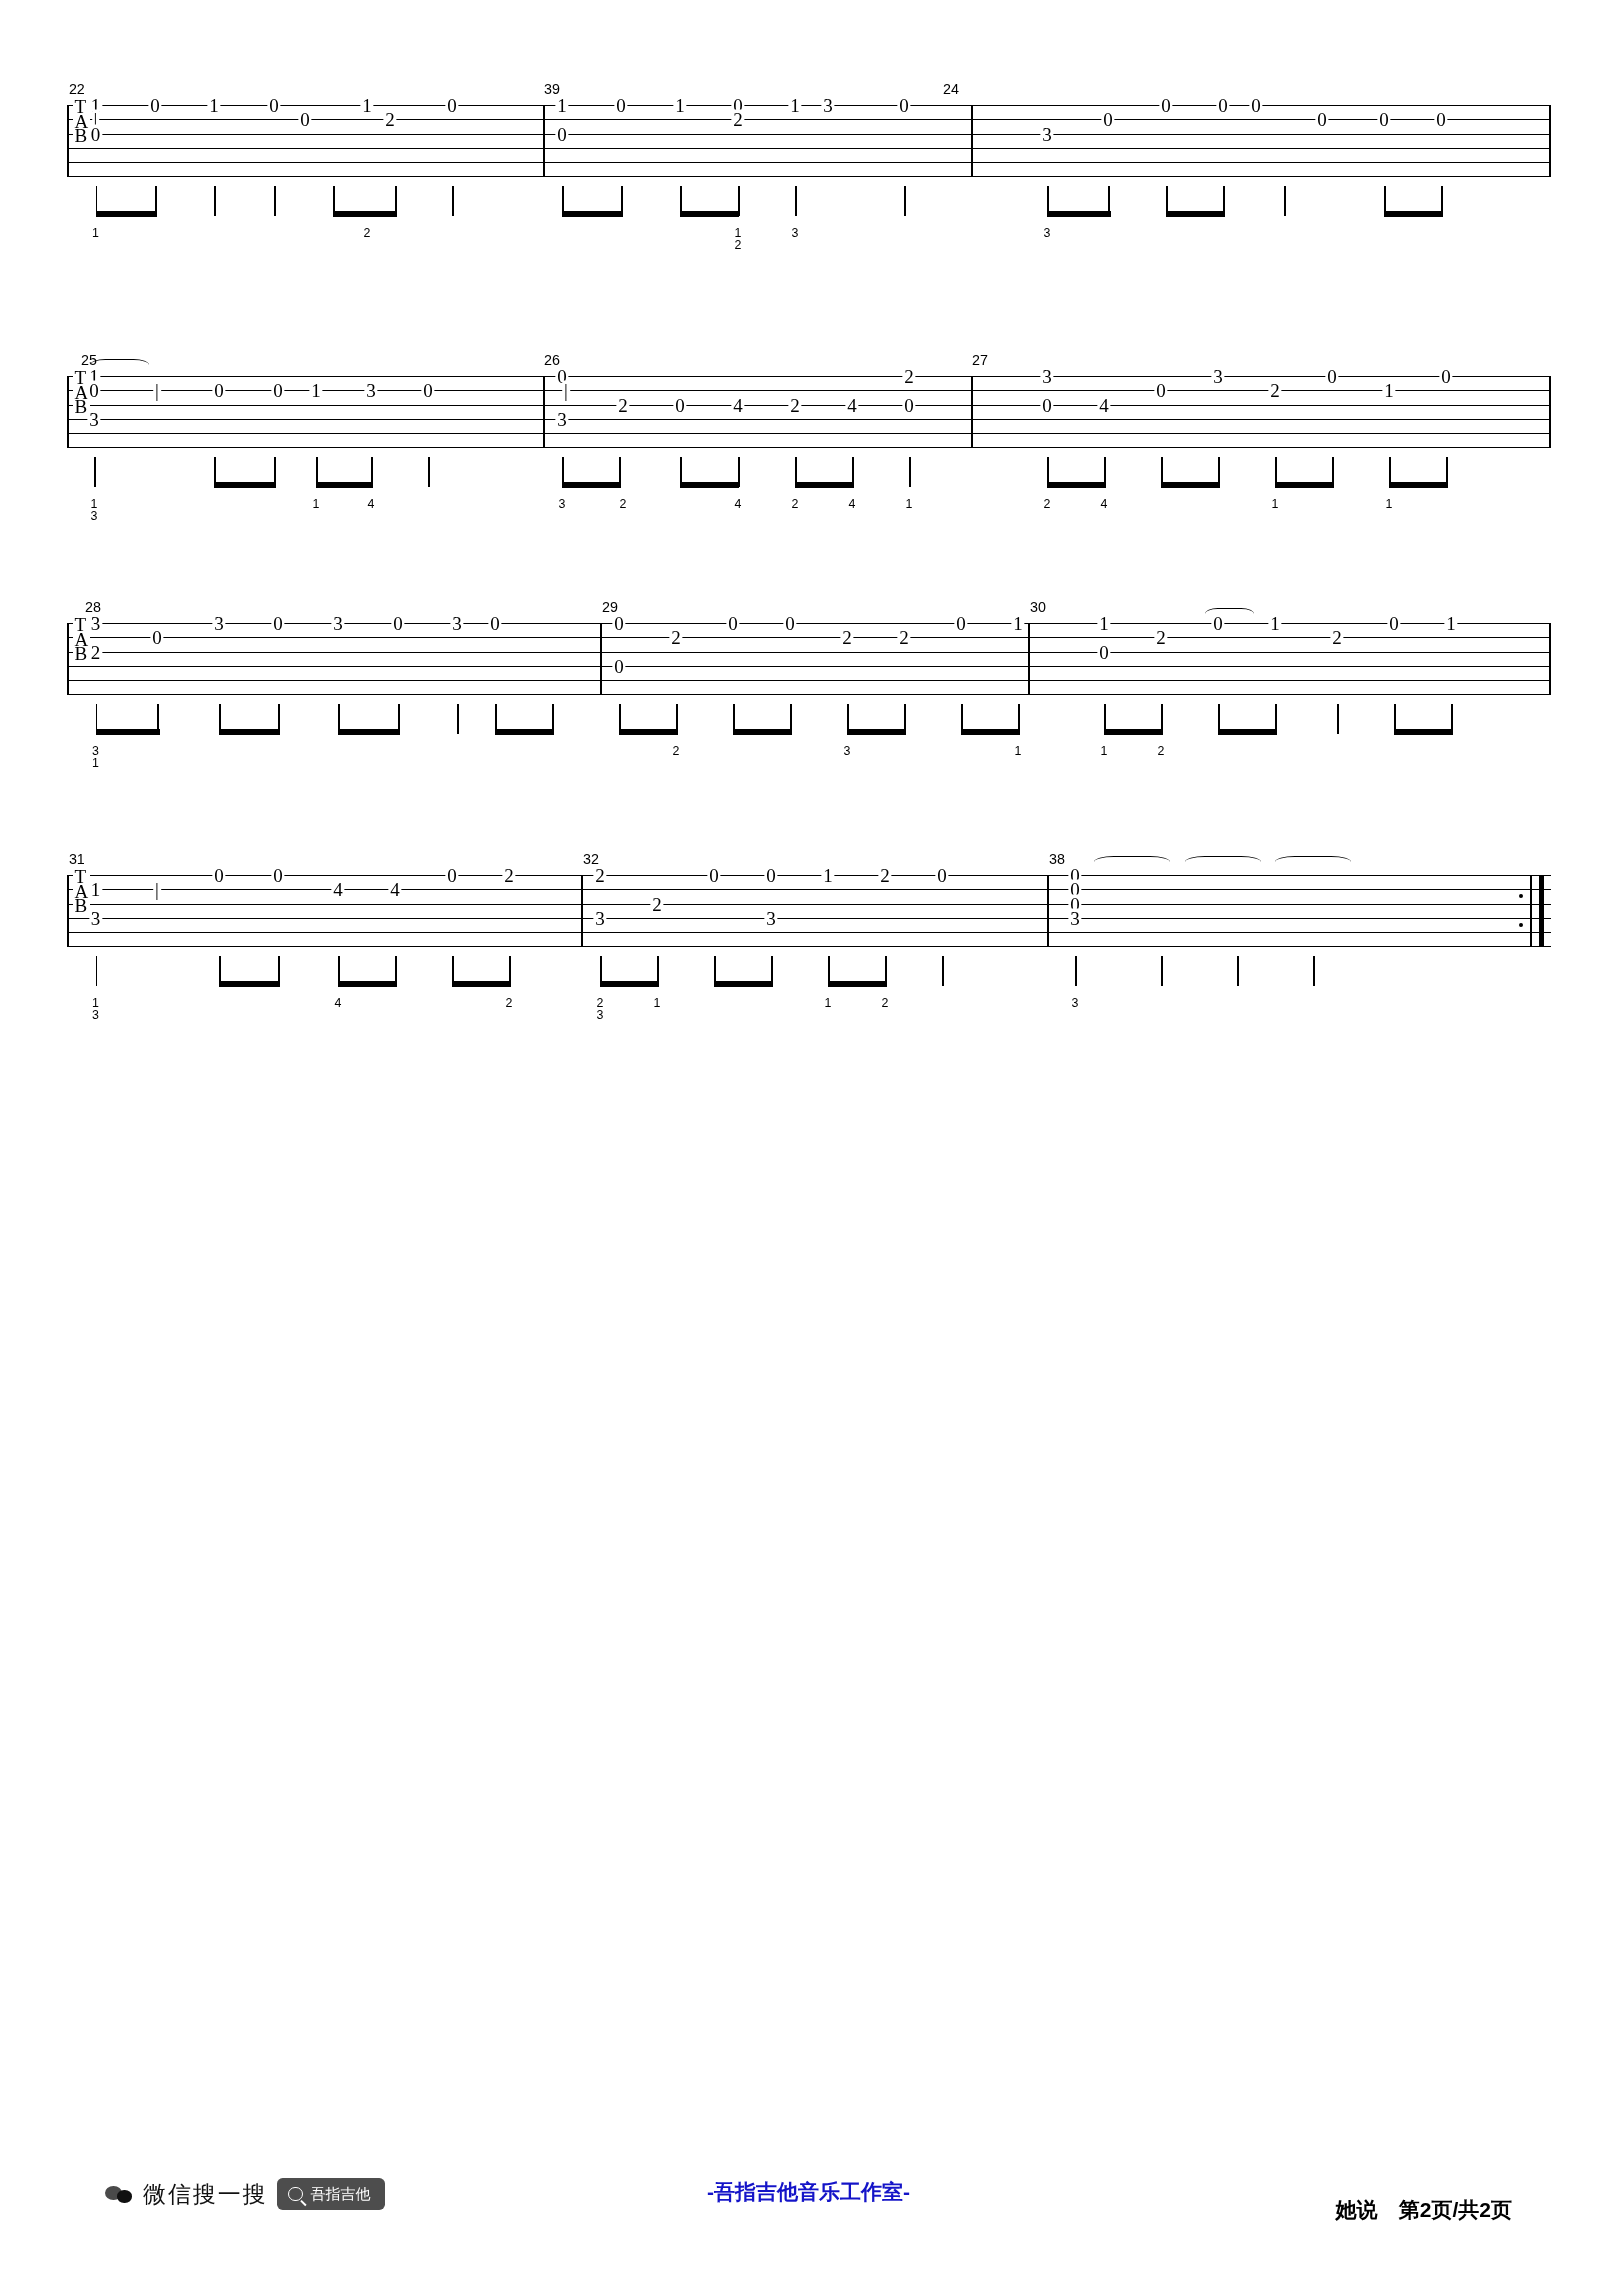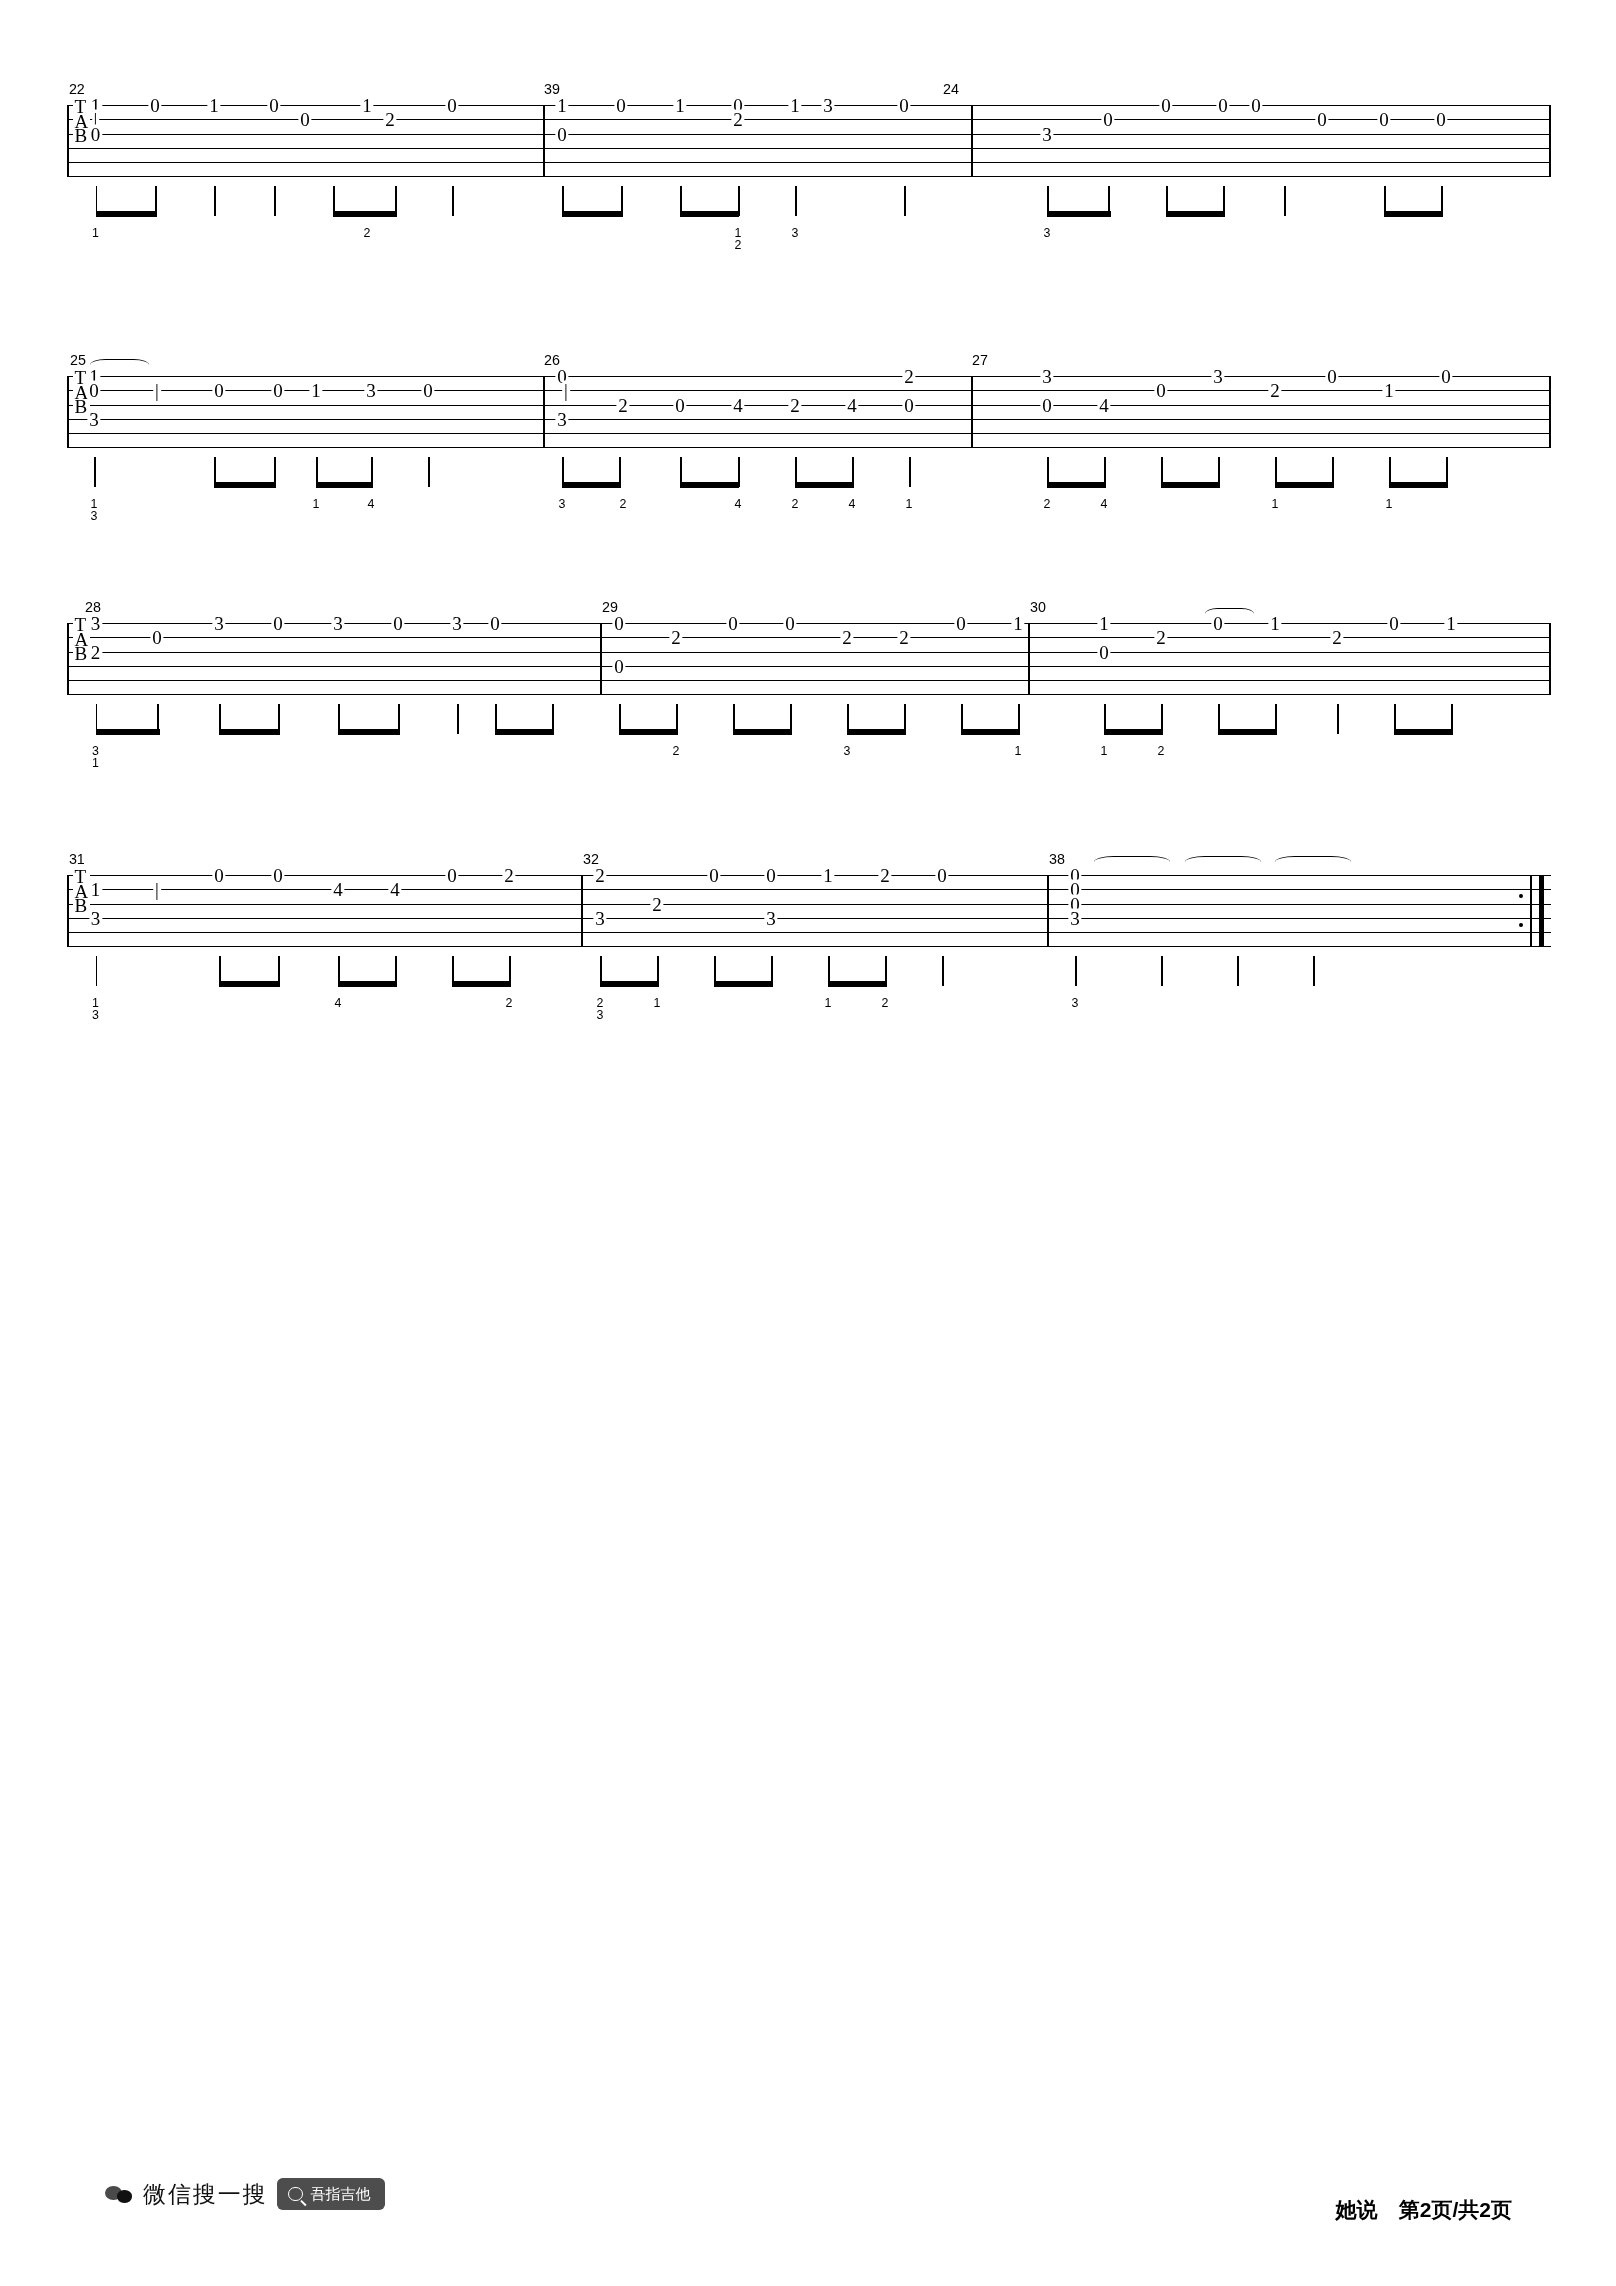--- a/index.html
+++ b/index.html
@@ -155,21 +155,21 @@
     </div>
     <div class="barline" style="left:0px;"></div>
     <div class="barline" style="left:476px;"></div>
     <div class="barline" style="left:904px;"></div>
     <div class="barline" style="left:1482px;"></div>
     <div class="tabword">
       <span>T</span>
       <span>A</span>
       <span>B</span>
     </div>
-    <div class="measnum" style="left:3px;top:-24px;">25</div>
+    <div class="measnum" style="left:14px;top:-24px;">25</div>
     <div class="measnum" style="left:477px;top:-24px;">26</div>
     <div class="measnum" style="left:905px;top:-24px;">27</div>
     <div class="tie" style="left:23px;top:-17px;width:59px;"></div>
   <div class="note" style="left: 27px; top: 0px;">1</div>
       <div class="note" style="left: 27px; top: 14.3px;">0</div>
       <div class="note" style="left: 27px; top: 43px;">3</div>
       <div class="note" style="left: 90px; top: 14.3px;">|</div>
       <div class="note" style="left: 152px; top: 14.3px;">0</div>
       <div class="note" style="left: 211px; top: 14.3px;">0</div>
       <div class="note" style="left: 249px; top: 14.3px;">1</div>
@@ -475,20 +475,21 @@
     <div class="logo">
         <div class="b1"></div>
         <div class="b2"></div>
       </div>
     <div class="t1">微信搜一搜</div>
     <div class="searchpill">
       <span class="mag"></span>
       <span>吾指吉他</span>
     </div>
   </div>
+  <div class="studio">-吾指吉他音乐工作室-</div>
   <div class="pageinfo">
     <span>她说</span>
     <span style="display:inline-block;width:9.5px;"></span>
     <span>第2页/共2页</span>
   </div>
 
 </div>
 
 
 </body></html>

